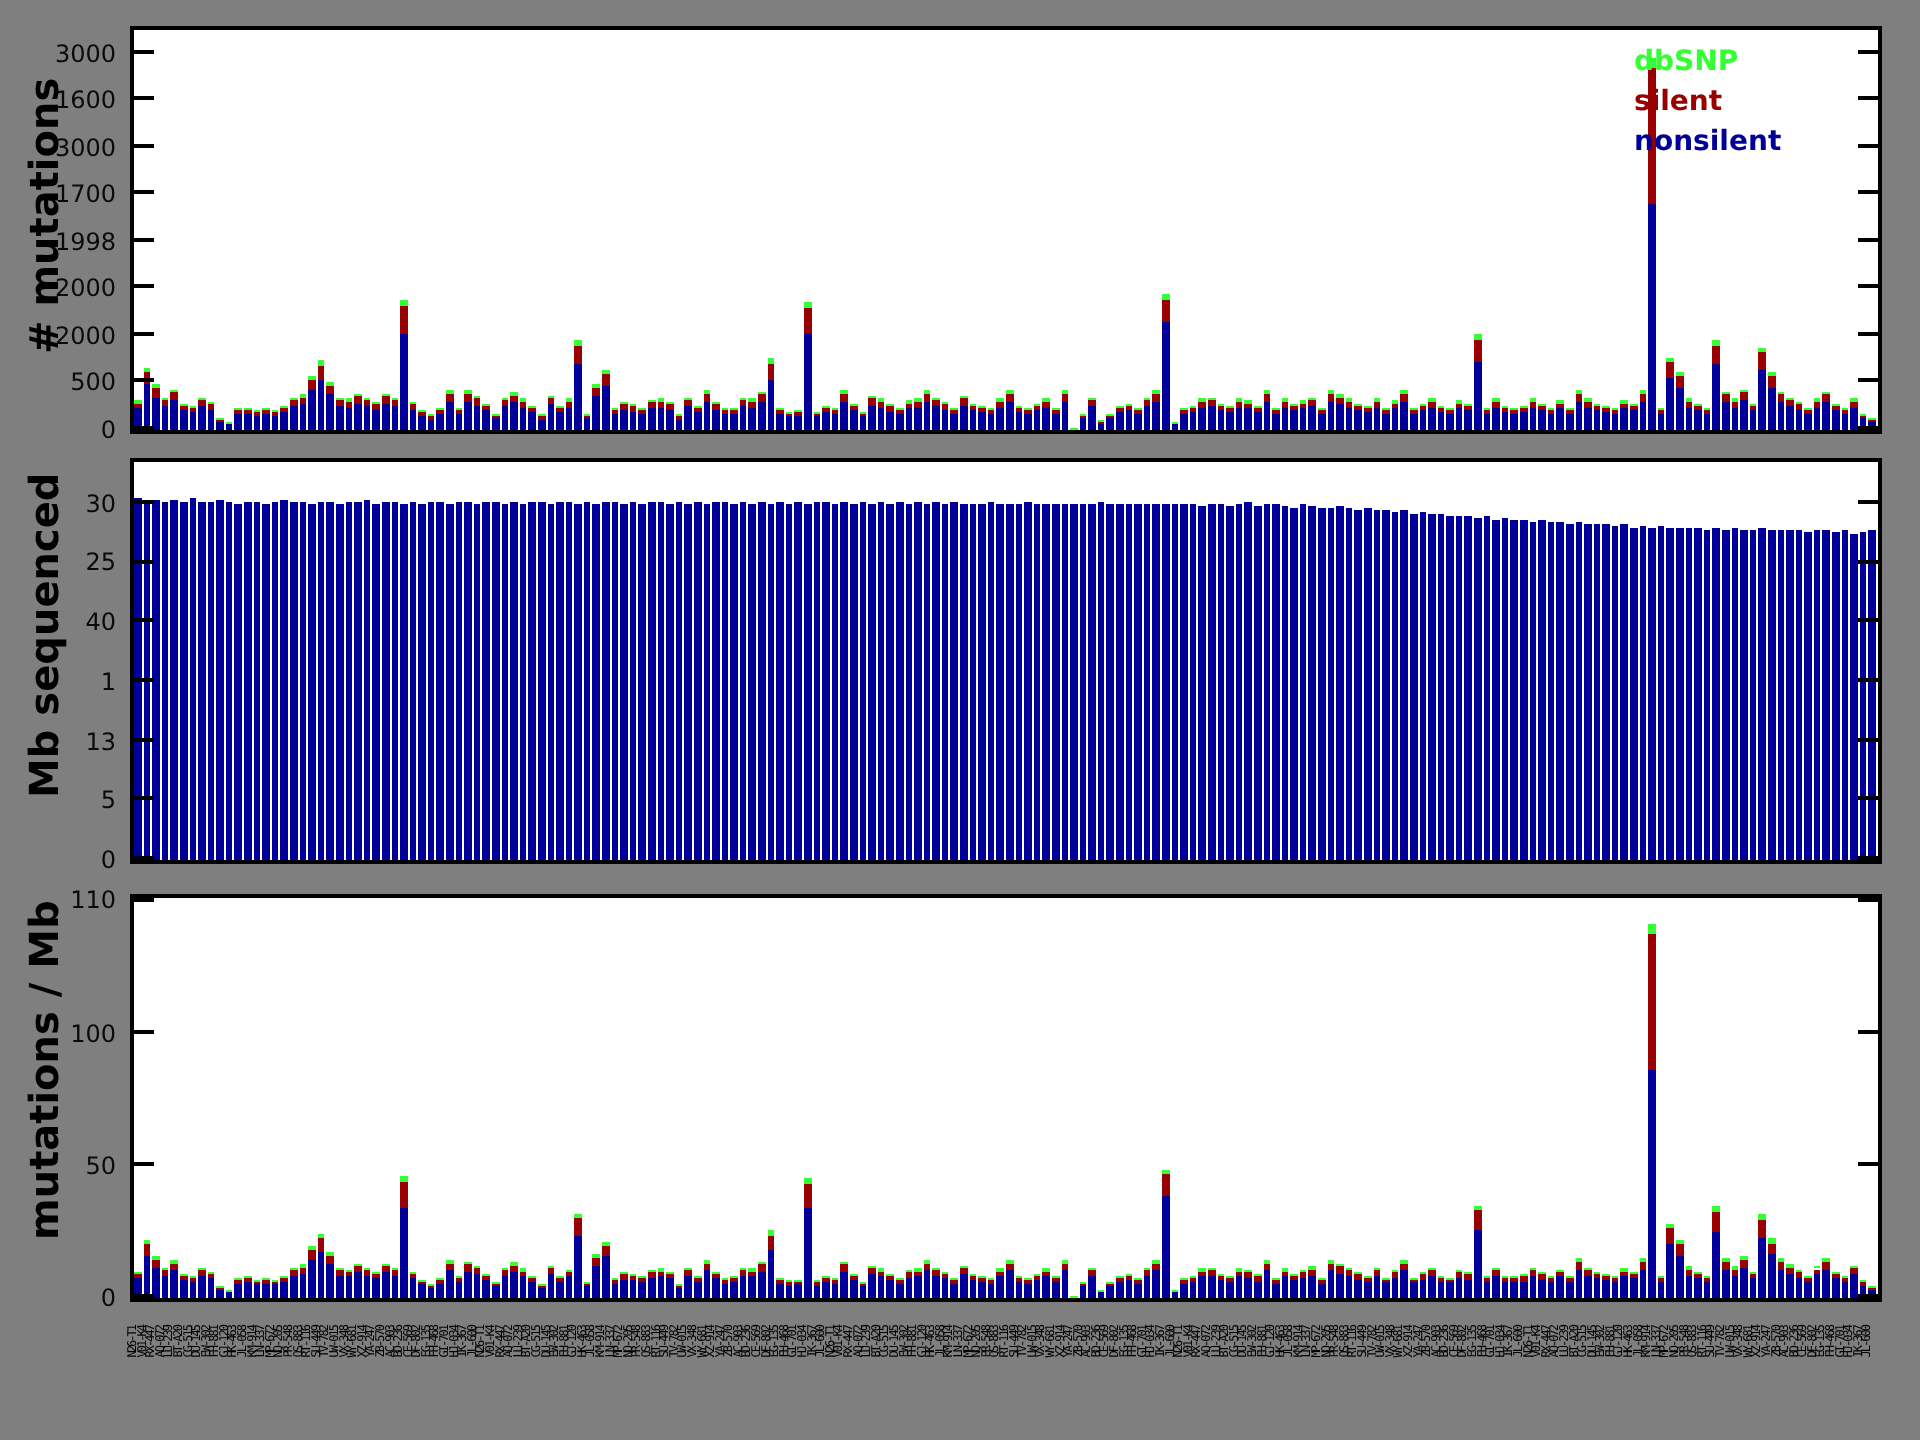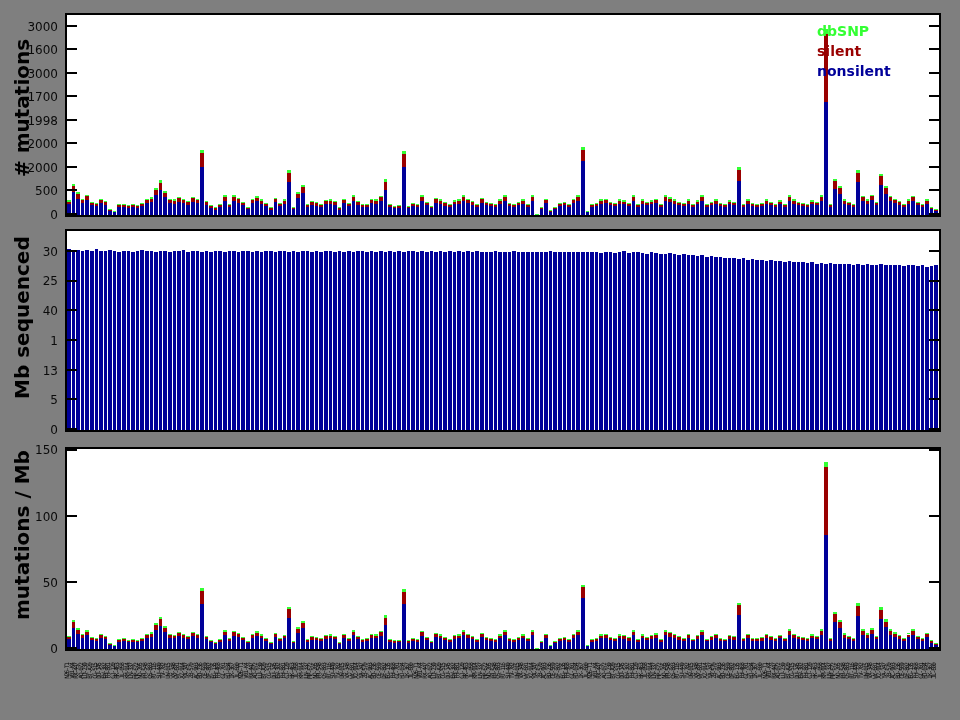--- a/index.html
+++ b/index.html
@@ -1623,14 +1623,14 @@
     <div class="ytick-label" style="left: 10px; top: 423px;">0</div>
     <div class="ytick-label" style="left: 10px; top: 393.299px;">5</div>
     <div class="ytick-label" style="left: 10px; top: 363.597px;">13</div>
     <div class="ytick-label" style="left: 10px; top: 333.896px;">1</div>
     <div class="ytick-label" style="left: 10px; top: 304.194px;">40</div>
     <div class="ytick-label" style="left: 10px; top: 274.493px;">25</div>
     <div class="ytick-label" style="left: 10px; top: 244.791px;">30</div>
     <div class="ytick-label" style="left: 10px; top: 642px;">0</div>
     <div class="ytick-label" style="left: 10px; top: 575.775px;">50</div>
     <div class="ytick-label" style="left: 10px; top: 509.55px;">100</div>
-    <div class="ytick-label" style="left: 10px; top: 443.325px;">150</div>
+    <div class="ytick-label" style="left: 10px; top: 443.325px;">110</div>
   </div>
 
 </body></html>

